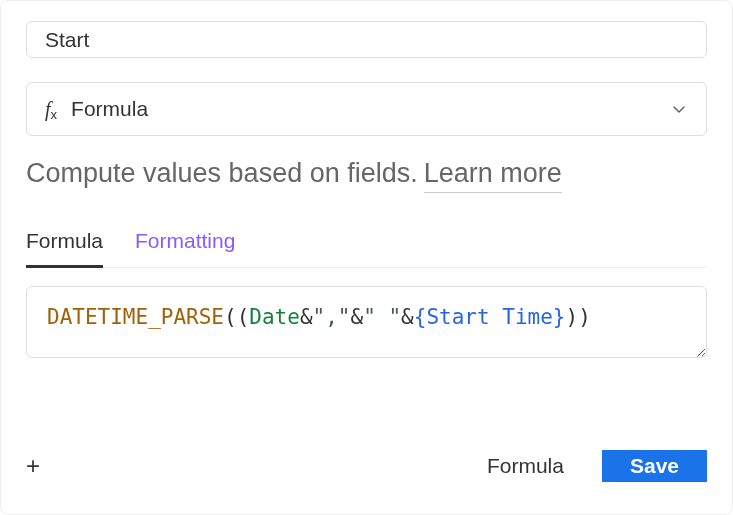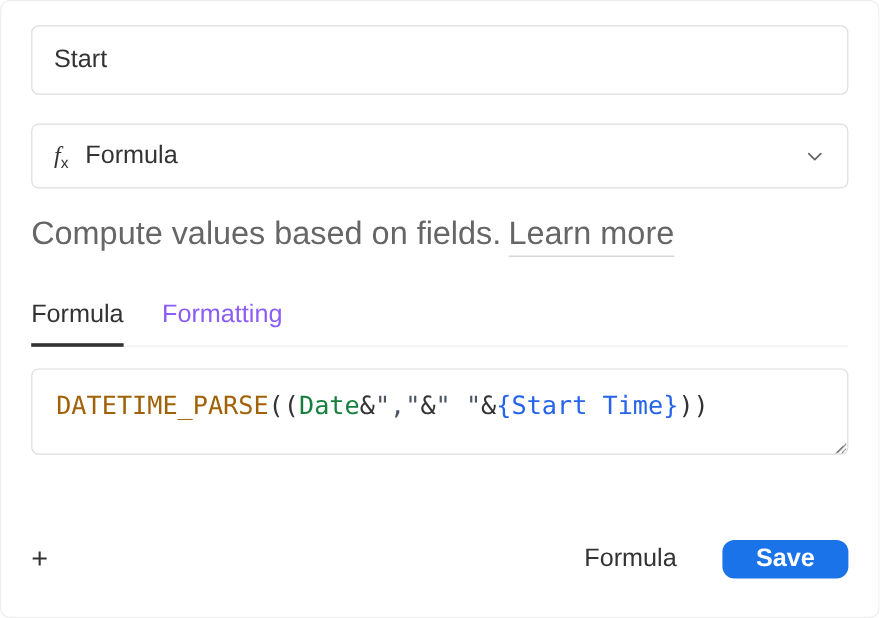--- a/index.html
+++ b/index.html
@@ -19,21 +19,21 @@
       width: 733px;
       height: 515px;
       border: 1px solid #eee;
       border-radius: 8px;
       padding: 20px 25px 24px 25px;
       display: flex;
       flex-direction: column;
     }
     .text-input {
       width: 100%;
-      height: 58px;
+      height: 37px;
       border: 1px solid #ddd;
       border-radius: 6px;
       padding: 0 18px;
       font-size: 21px;
       color: #333;
       outline: none;
       font-family: inherit;
     }
     .text-input::placeholder {
       color: #999;
@@ -170,21 +170,21 @@
       border: none;
       cursor: pointer;
       padding: 12px 20px;
       font-family: inherit;
     }
     .btn-save {
       font-size: 21px;
       color: #fff;
       background: #1a73e8;
       border: none;
-      border-radius: 10px;
+      border-radius: 0;
       padding: 4px 28px;
       font-weight: 600;
       cursor: pointer;
       margin-left: 18px;
       font-family: inherit;
     }
   </style>
 </head>
 <body>
 

